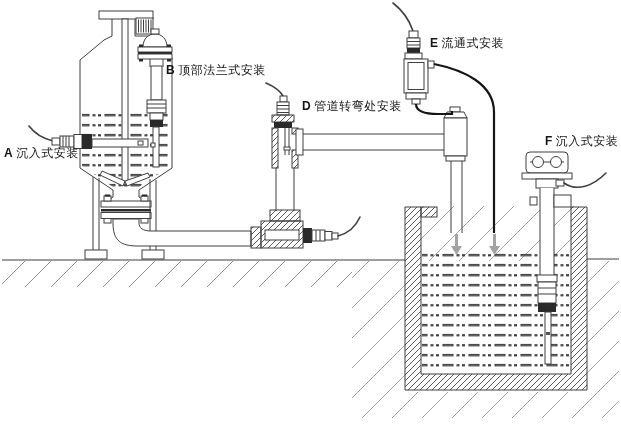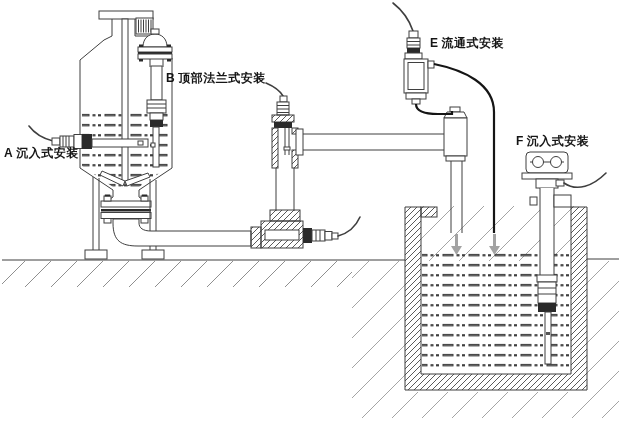--- a/index.html
+++ b/index.html
@@ -13,21 +13,21 @@
   #lineart{position:absolute;left:0;top:0;}
   .label{
     position:absolute;
     white-space:nowrap;
     font-size:12px;
     color:#151515;
     letter-spacing:0.5px;
     line-height:1;
   }
   .label .letter{font-weight:700;}
-  .label .zh{font-weight:700;margin-left:3px;}
+  .label .zh{font-weight:400;margin-left:3px;}
 </style>
 </head>
 <body>
 
 <div id="stage">
 
 <svg id="lineart" width="621" height="427" viewBox="0 0 621 427" stroke="#3f3f3f" stroke-width="1" fill="none">
 
   <defs>
     <pattern id="hatchWall" width="6" height="6" patternUnits="userSpaceOnUse">
@@ -209,23 +209,26 @@
     <path d="M538,288 H556 M538,294 H556"></path>
     <rect x="538" y="303" width="18" height="9" fill="#2a2a2a" stroke="none"></rect>
     <rect x="545" y="312" width="6" height="52" fill="#fff"></rect>
     <rect x="546" y="332" width="4" height="3" fill="#555" stroke="none"></rect>
   </g>
 </svg>
 
   <div class="label" style="left:4px;top:147px">
     <span class="letter">A</span><span class="zh">沉入式安装</span>
   </div>
-  <div class="label" style="left:166px;top:72px">
+  <div class="label" style="left:166px;top:64px">
     <span class="letter">B</span><span class="zh">顶部法兰式安装</span>
+  </div>
+  <div class="label" style="left:302px;top:100px">
+    <span class="letter">D</span><span class="zh">管道转弯处安装</span>
   </div>
   <div class="label" style="left:430px;top:37px">
     <span class="letter">E</span><span class="zh">流通式安装</span>
   </div>
-  <div class="label" style="left:516px;top:135px">
+  <div class="label" style="left:545px;top:135px">
     <span class="letter">F</span><span class="zh">沉入式安装</span>
   </div>
 
 </div>
 
 </body></html>

